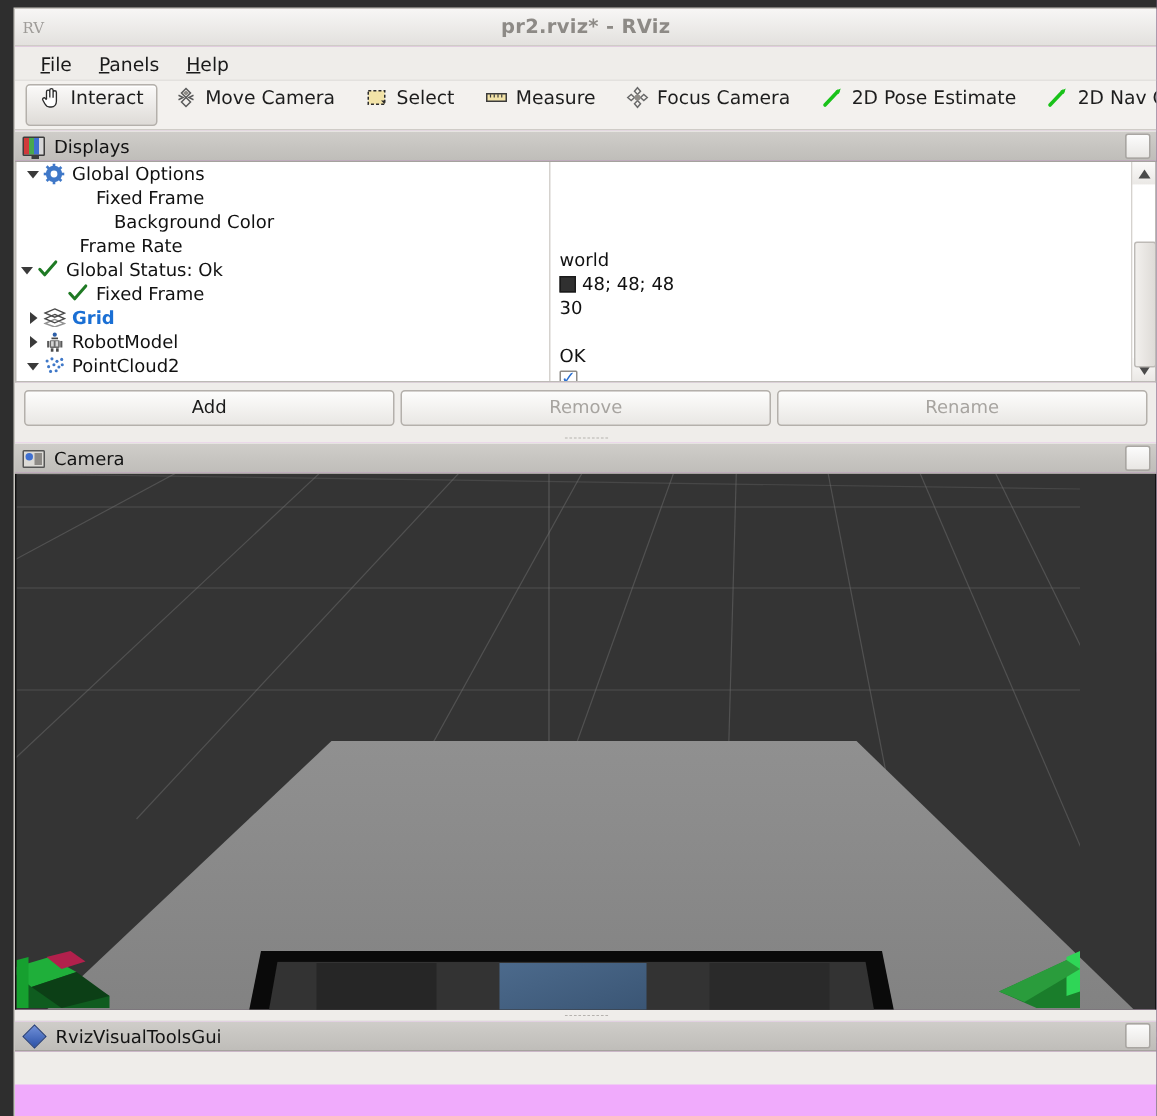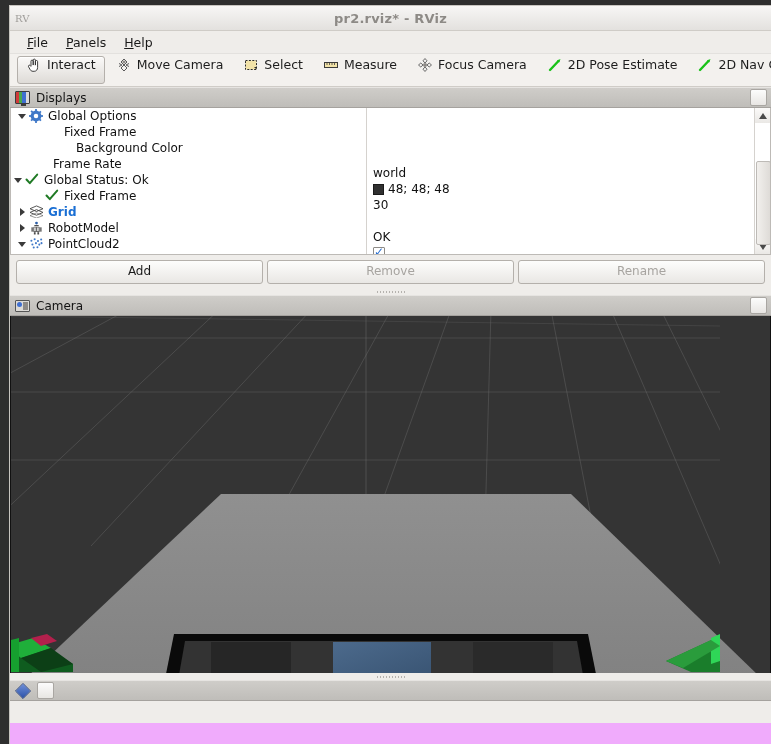--- a/index.html
+++ b/index.html
@@ -762,18 +762,19 @@
 
       </div>
     </div>
 
     <div class="splitter-dots">
         <i></i>
       </div>
 
     <div class="panel-header">
       <span class="icon-rvt"></span>
+      <span class="ph-title">RvizVisualToolsGui</span>
       <span class="ph-float-btn"></span>
     </div>
     <div class="bottom-pad"></div>
 
   </div>
 </div>
 
 </body></html>

